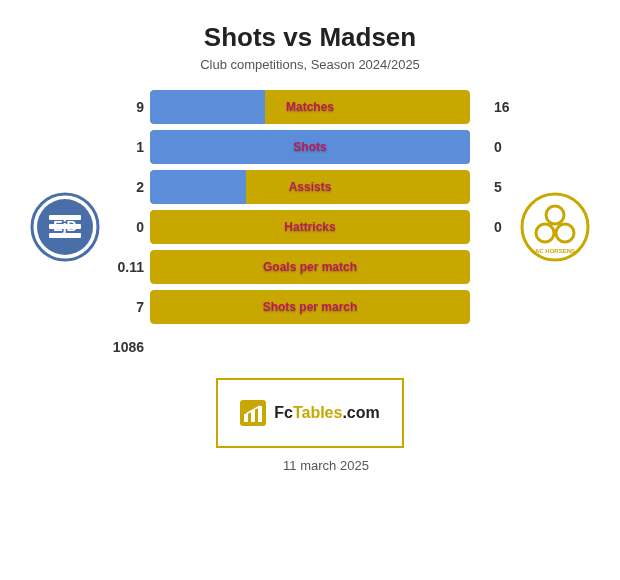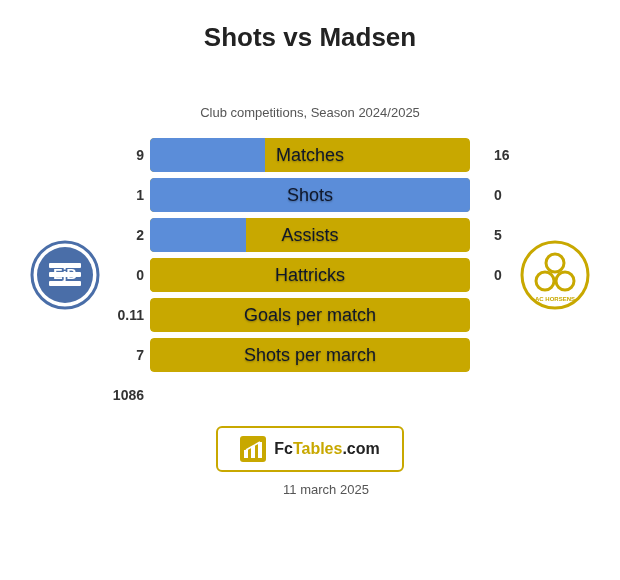--- a/index.html
+++ b/index.html
@@ -19,21 +19,20 @@
       font-weight: bold;
       color: #222;
       margin-top: 22px;
       margin-bottom: 4px;
     }
 
     .subtitle {
       font-size: 13px;
       color: #555;
       margin-bottom: 18px;
-      margin-top: 48px;
     }
 
     .main-section {
       display: flex;
       flex-direction: row;
       align-items: center;
       width: 580px;
       gap: 0;
     }
 
@@ -88,23 +87,23 @@
     .stat-bar-fill {
       position: absolute;
       top: 0; left: 0; bottom: 0;
       border-radius: 4px 0 0 4px;
     }
 
     .stat-label {
       position: absolute;
       top: 50%; left: 50%;
       transform: translate(-50%, -50%);
-      font-size: 18px;
-      font-weight: normal;
-      color: #0f172a;
+      font-size: 12px;
+      font-weight: bold;
+      color: #be185d;
       white-space: nowrap;
       text-shadow: 0 1px 2px rgba(0,0,0,0.3);
       z-index: 2;
     }
 
     .stat-right-num {
       width: 40px;
       text-align: left;
       font-size: 14px;
       font-weight: bold;
@@ -119,22 +118,22 @@
       height: 72px;
     }
     .horsens-logo {
       width: 72px;
       height: 72px;
     }
 
     .fctables-box {
       margin-top: 14px;
       border: 2px solid #c8a800;
-      border-radius: 6px;
-      padding: 8px 22px;
+      border-radius: 0;
+      padding: 20px 22px;
       display: flex;
       align-items: center;
       gap: 8px;
     }
 
     .fctables-logo-icon {
       width: 26px;
       height: 26px;
     }
 

